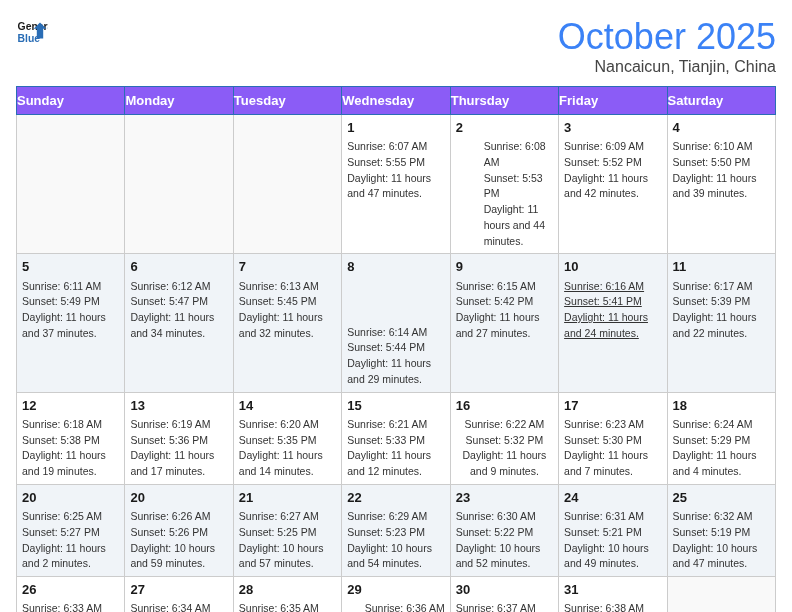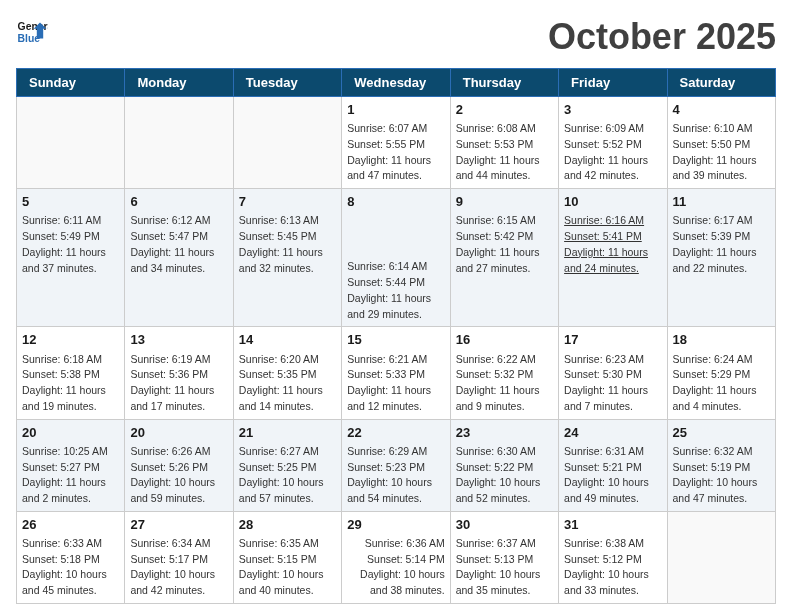--- a/index.html
+++ b/index.html
@@ -23,36 +23,36 @@
     }
     .logo-icon {
       width: 32px;
       height: 32px;
     }
     .title-area {
       text-align: right;
     }
     .month-title {
       font-size: 36px;
-      font-weight: bold;
-      color: #404040;
+      font-weight: normal;
+      color: #3b82f6;
     }
     .subtitle {
       font-size: 16px;
       color: #444;
     }
     .calendar {
       width: 100%;
       border-collapse: collapse;
       font-size: 11px;
     }
     .calendar th {
-      background: #0c4a6e;
+      background: #8b5cf6;
       color: #fff;
-      padding: 6px 12px;
+      padding: 6px 0;
       text-align: left;
       font-size: 13px;
       font-weight: bold;
       border: 1px solid #2a6db5;
     }
     .calendar td {
       border: 1px solid #ccc;
       vertical-align: top;
       padding: 4px 5px;
       width: calc(100% / 7);
@@ -90,20 +90,21 @@
 <div class="header-area">
   <div class="logo">
     <svg class="logo-icon" viewBox="0 0 40 40">
       <text x="2" y="18" font-size="13" font-weight="bold" fill="#1a1a1a">General</text>
       <text x="2" y="32" font-size="13" font-weight="bold" fill="#2a6db5">Blue</text>
       <polygon points="30,8 38,16 34,16 34,28 26,28 26,16 22,16" fill="#2a6db5"></polygon>
     </svg>
   </div>
   <div class="title-area">
     <div class="month-title">October 2025</div>
+    <div class="subtitle">Nancaicun, Tianjin, China</div>
   </div>
 </div>
 
 <table class="calendar">
   <thead>
     <tr>
     <th>Sunday</th>
         <th>Monday</th>
         <th>Tuesday</th>
         <th>Wednesday</th>
@@ -118,21 +119,21 @@
         <td class="empty"></td>
         <td class="empty"></td>
         <td>
           <div class="day-number">1</div>
           <div class="day-info" style="white-space: pre-line;">Sunrise: 6:07 AM
 Sunset: 5:55 PM
 Daylight: 11 hours and 47 minutes.</div>
         </td>
         <td>
           <div class="day-number">2</div>
-          <div class="day-info" style="white-space: pre-line;">Sunrise: 6:08 AM
+          <div class="day-info" style="white-space: pre-line; margin-left: 28px;">Sunrise: 6:08 AM
 Sunset: 5:53 PM
 Daylight: 11 hours and 44 minutes.</div>
         </td>
         <td>
           <div class="day-number">3</div>
           <div class="day-info" style="white-space: pre-line;">Sunrise: 6:09 AM
 Sunset: 5:52 PM
 Daylight: 11 hours and 42 minutes.</div>
         </td>
         <td>
@@ -206,41 +207,41 @@
 Daylight: 11 hours and 14 minutes.</div>
         </td>
         <td>
           <div class="day-number">15</div>
           <div class="day-info" style="white-space: pre-line;">Sunrise: 6:21 AM
 Sunset: 5:33 PM
 Daylight: 11 hours and 12 minutes.</div>
         </td>
         <td>
           <div class="day-number">16</div>
-          <div class="day-info" style="white-space: pre-line;">Sunrise: 6:22 AM
+          <div class="day-info" style="white-space: pre-line; text-align: center;">Sunrise: 6:22 AM
 Sunset: 5:32 PM
 Daylight: 11 hours and 9 minutes.</div>
         </td>
         <td>
           <div class="day-number">17</div>
           <div class="day-info" style="white-space: pre-line;">Sunrise: 6:23 AM
 Sunset: 5:30 PM
 Daylight: 11 hours and 7 minutes.</div>
         </td>
         <td>
           <div class="day-number">18</div>
           <div class="day-info" style="white-space: pre-line;">Sunrise: 6:24 AM
 Sunset: 5:29 PM
 Daylight: 11 hours and 4 minutes.</div>
         </td>
       </tr>
       <tr class="row-shaded">
         <td>
           <div class="day-number">20</div>
-          <div class="day-info" style="white-space: pre-line;">Sunrise: 10:25 AM
+          <div class="day-info" style="white-space: pre-line;">Sunrise: 6:25 AM
 Sunset: 5:27 PM
 Daylight: 11 hours and 2 minutes.</div>
         </td>
         <td>
           <div class="day-number">20</div>
           <div class="day-info" style="white-space: pre-line;">Sunrise: 6:26 AM
 Sunset: 5:26 PM
 Daylight: 10 hours and 59 minutes.</div>
         </td>
         <td>

